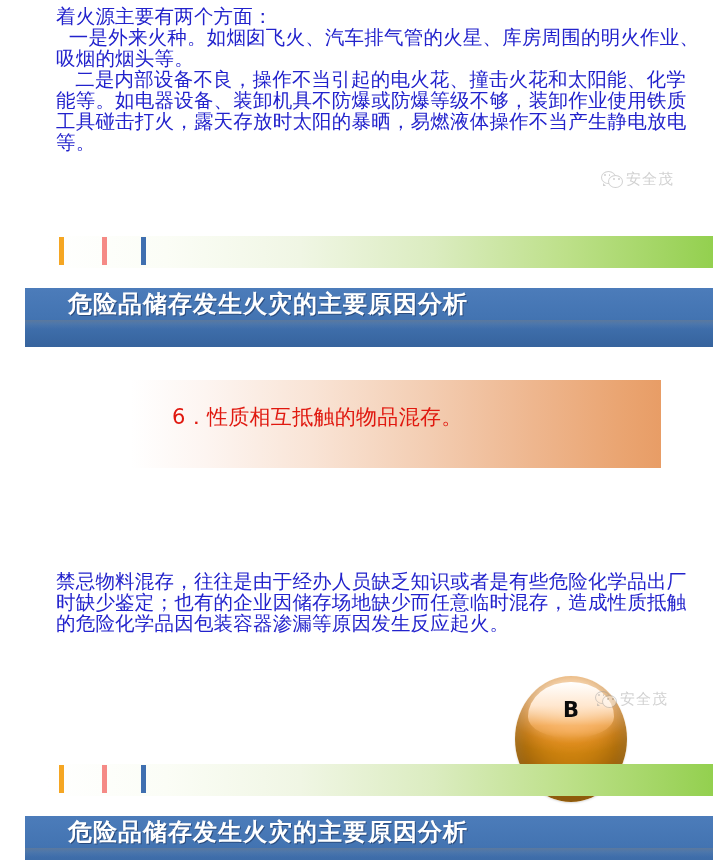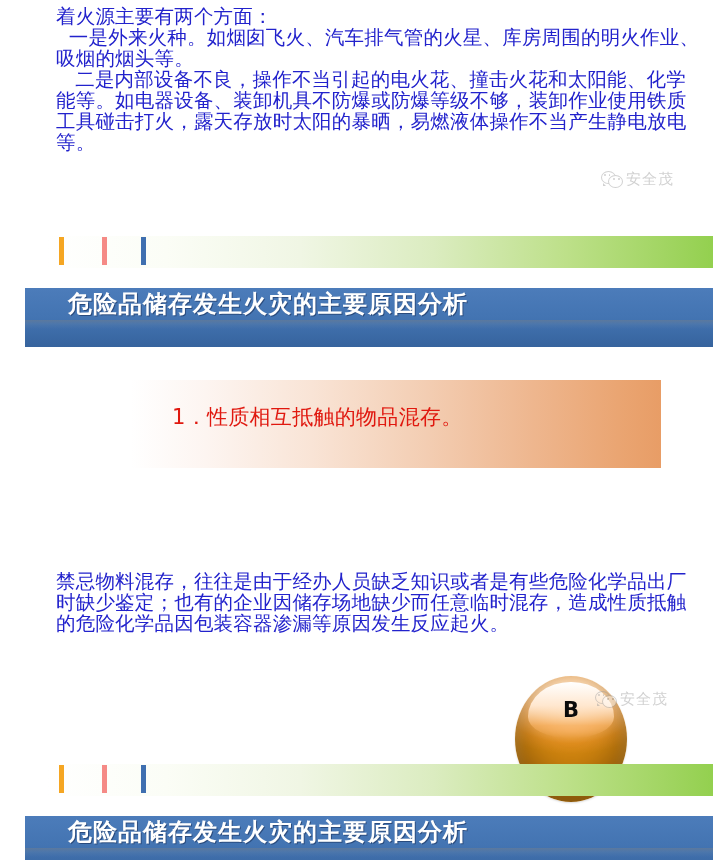--- a/index.html
+++ b/index.html
@@ -281,21 +281,21 @@
   <div class="band-shadow"></div>
 </div>
 
 <div id="callout">
   <div class="grad-band"></div>
   <div class="sphere">
     <span class="sphere-gloss"></span>
     <span class="sphere-label">B</span>
   </div>
 </div>
-<div class="callout-text" style="position:absolute;left:172px;top:402px;width:330px;color:#e0180f;font-size:21px;line-height:31px;font-weight:500;letter-spacing:0.3px;">1．性质相互抵触的物品混存。</div>
+<div class="callout-text" style="position:absolute;left:172px;top:402px;width:330px;color:#e0180f;font-size:21px;line-height:31px;font-weight:500;letter-spacing:0.3px;">6．性质相互抵触的物品混存。</div>
 
 <div class="para" id="body-paragraph">禁忌物料混存，往往是由于经办人员缺乏知识或者是有些危险化学品出厂时缺少鉴定；也有的企业因储存场地缺少而任意临时混存，造成性质抵触的危险化学品因包装容器渗漏等原因发生反应起火。</div>
 
 <div class="watermark" id="watermark-mid">
   <span class="wm-icon">
     <span class="bub1"></span>
     <span class="bub2"></span>
     <span class="dot d1"></span>
     <span class="dot d2"></span>
     <span class="dot d3"></span>

